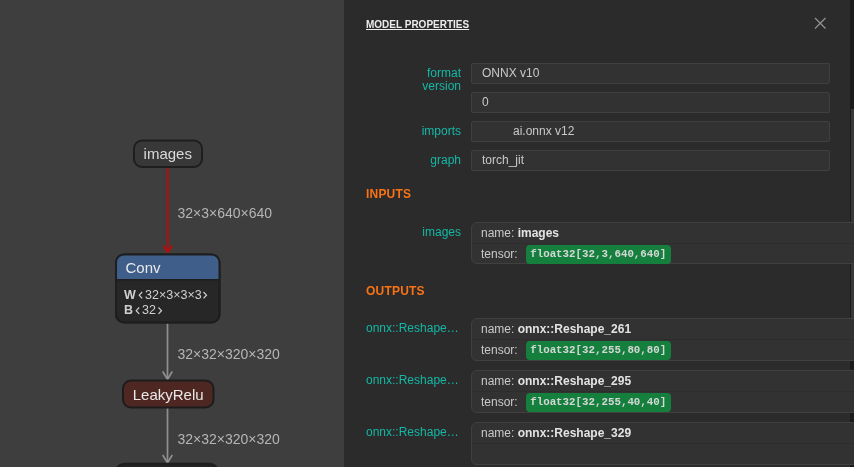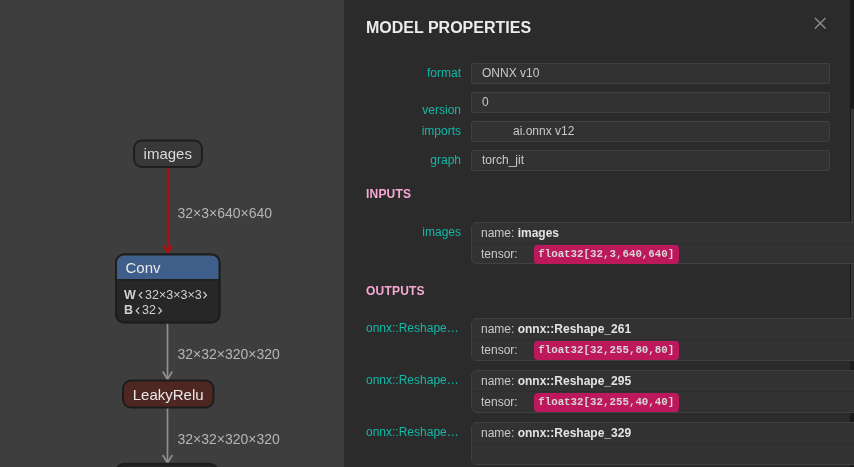--- a/index.html
+++ b/index.html
@@ -3,34 +3,34 @@
 <meta charset="utf-8">
 <style>
   * { margin:0; padding:0; box-sizing:border-box; }
   html,body { width:854px; height:467px; overflow:hidden; background:#3e3e3e;
     font-family:"Liberation Sans", sans-serif; }
   #canvas { position:absolute; left:0; top:0; width:344px; height:467px; background:#3e3e3e; }
   #sidebar { position:absolute; left:344px; top:0; width:506px; height:467px; background:#2b2b2b; }
   #rstrip { position:absolute; left:850px; top:0; width:4px; height:467px; background:#1b1b1b; }
   #thumb { position:absolute; left:851px; top:109px; width:3px; height:211px; background:#383838; }
   .abs { position:absolute; }
-  #title { left:366px; top:19px; font-size:16px; font-weight:bold; letter-spacing:0px; color:#ececec; }
+  #title { left:366px; top:19px; font-size:10px; font-weight:bold; letter-spacing:0px; color:#ececec;text-decoration:underline; }
   .lbl { position:absolute; left:366px; width:95px; text-align:right; font-size:12px; color:#14b8a6; line-height:21px; overflow:hidden; text-overflow:ellipsis; white-space:nowrap; }
   .box { position:absolute; left:471px; width:359px; background:#323232; border:1px solid #404040;
          border-radius:2px; font-size:12px; color:#c9c9c9; line-height:19px; padding-left:10px; height:21px; }
-  .sect { position:absolute; left:366px; font-size:12px; font-weight:bold; letter-spacing:0.2px; color:#f9a8d4; }
+  .sect { position:absolute; left:366px; font-size:12px; font-weight:bold; letter-spacing:0.2px; color:#f97316; }
   .box2 { position:absolute; left:471px; width:430px; height:42px; background:#323232; border:1px solid #404040;
           border-radius:6px; font-size:12px; color:#c9c9c9; }
   .nrow { height:21px; line-height:20px; padding-left:9px; position:relative; border-bottom:1px solid #2d2d2d; }
   .trow { height:21px; line-height:21px; padding-left:9px; }
   .nrow b { color:#e3e3e3; }
   .minus { position:absolute; right:11px; top:0; color:#b0b0b0; font-size:12px; }
-  .chip { display:inline-block; background:#be185d; border-radius:4px; padding:0 4.5px; height:19px; line-height:19px;
+  .chip { display:inline-block; background:#15803d; border-radius:4px; padding:0 4.5px; height:19px; line-height:19px;
           font-family:"Liberation Mono", monospace; font-weight:bold; font-size:10.8px; letter-spacing:0;
-          color:#d6d6d6; vertical-align:1px; margin-left:16px; }
+          color:#d6d6d6; vertical-align:1px; margin-left:8px; }
 </style>
 </head>
 <body>
 <div id="canvas">
 <svg width="344" height="467">
 
   <line x1="167.8" y1="167" x2="167.8" y2="251.5" stroke="#b40f0f" stroke-width="2"></line>
   <polyline points="163.5,245.5 167.8,252.3 172.1,245.5" fill="none" stroke="#b40f0f" stroke-width="2"></polyline>
   <line x1="167.5" y1="323" x2="167.5" y2="378" stroke="#8f8f8f" stroke-width="1.7"></line>
   <polyline points="162.7,371.5 167.5,379.3 172.3,371.5" fill="none" stroke="#8f8f8f" stroke-width="1.7"></polyline>
@@ -71,21 +71,21 @@
 <div id="thumb"></div>
 
 <div class="abs" id="title">MODEL PROPERTIES</div>
 <svg class="abs" style="left:814px;top:17px;" width="13" height="13">
     <line x1="1" y1="1" x2="11.5" y2="11.5" stroke="#929292" stroke-width="1.2"></line>
     <line x1="11.5" y1="1" x2="1" y2="11.5" stroke="#929292" stroke-width="1.2"></line>
   </svg>
 
 <div class="lbl" style="top:63px;">format</div>
 <div class="box" style="top:63px;">ONNX v10</div>
-<div class="lbl" style="top:100px;">version</div>
+<div class="lbl" style="top:76px;">version</div>
 <div class="box" style="top:92px;">0</div>
 <div class="lbl" style="top:121px;">imports</div>
 <div class="box" style="top:121px;padding-left:41px;">ai.onnx v12</div>
 <div class="lbl" style="top:150px;">graph</div>
 <div class="box" style="top:150px;">torch_jit</div>
 
 <div class="sect" style="top:187px;">INPUTS</div>
 
 <div class="lbl" style="top:222px;">images</div>
 <div class="box2" style="top:222px;">

